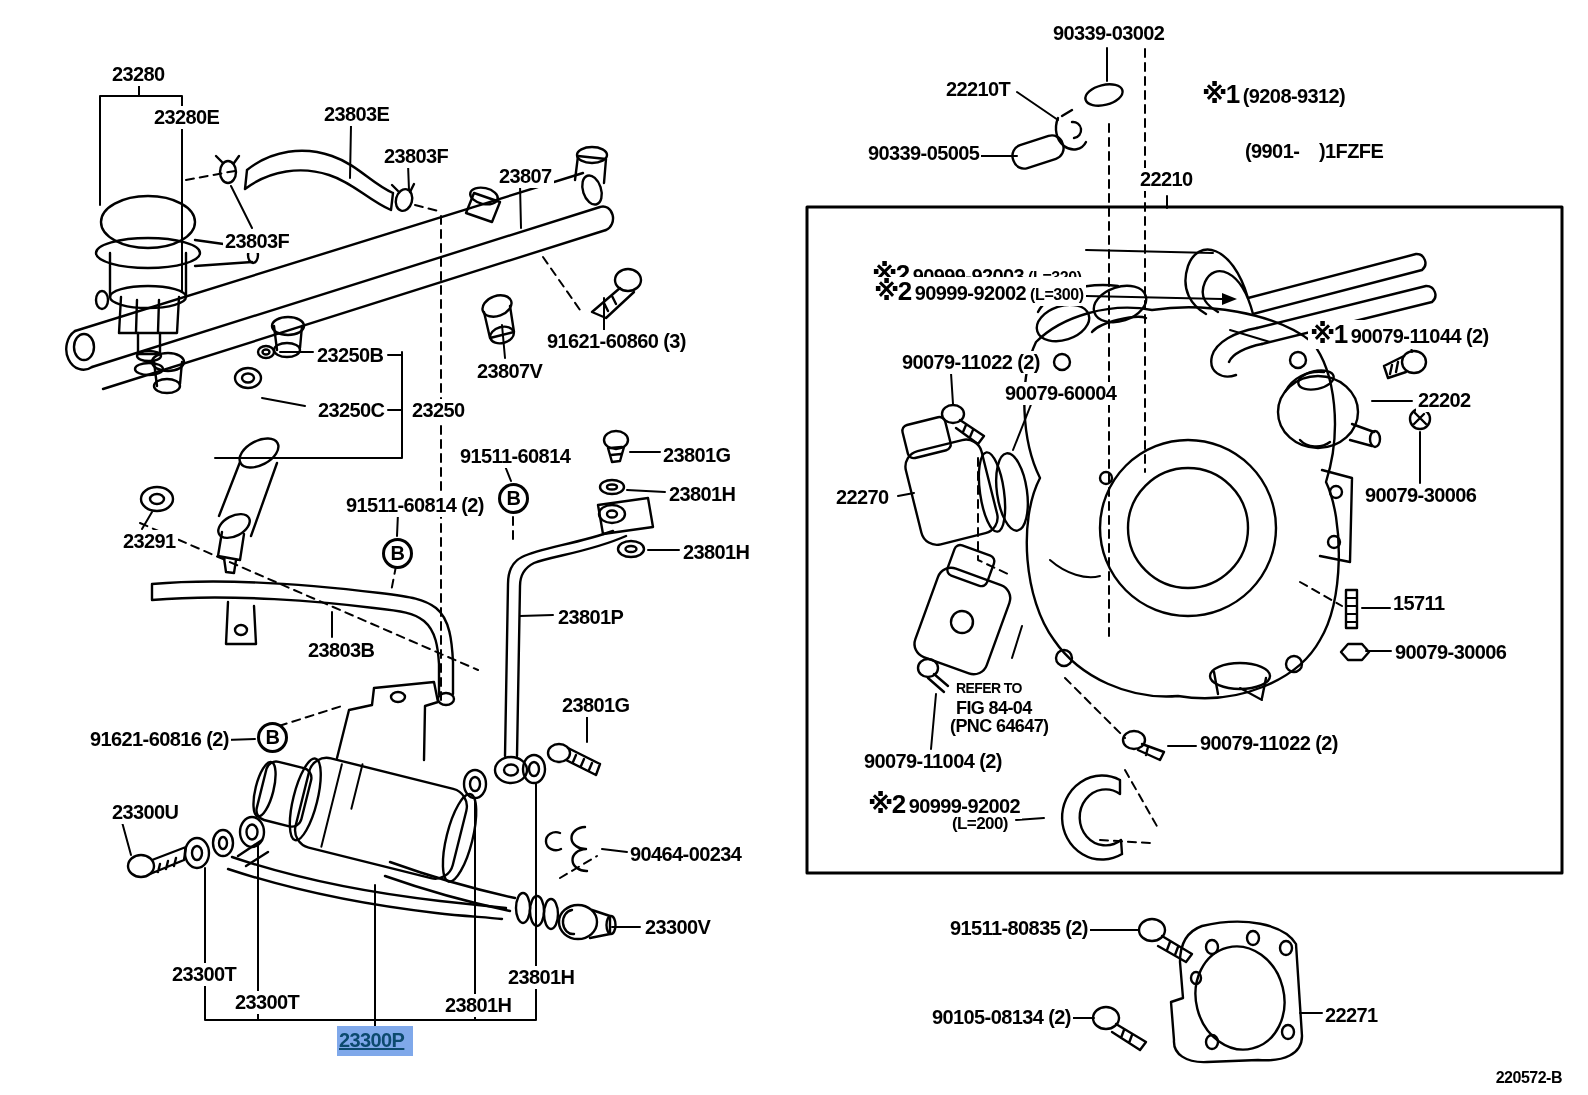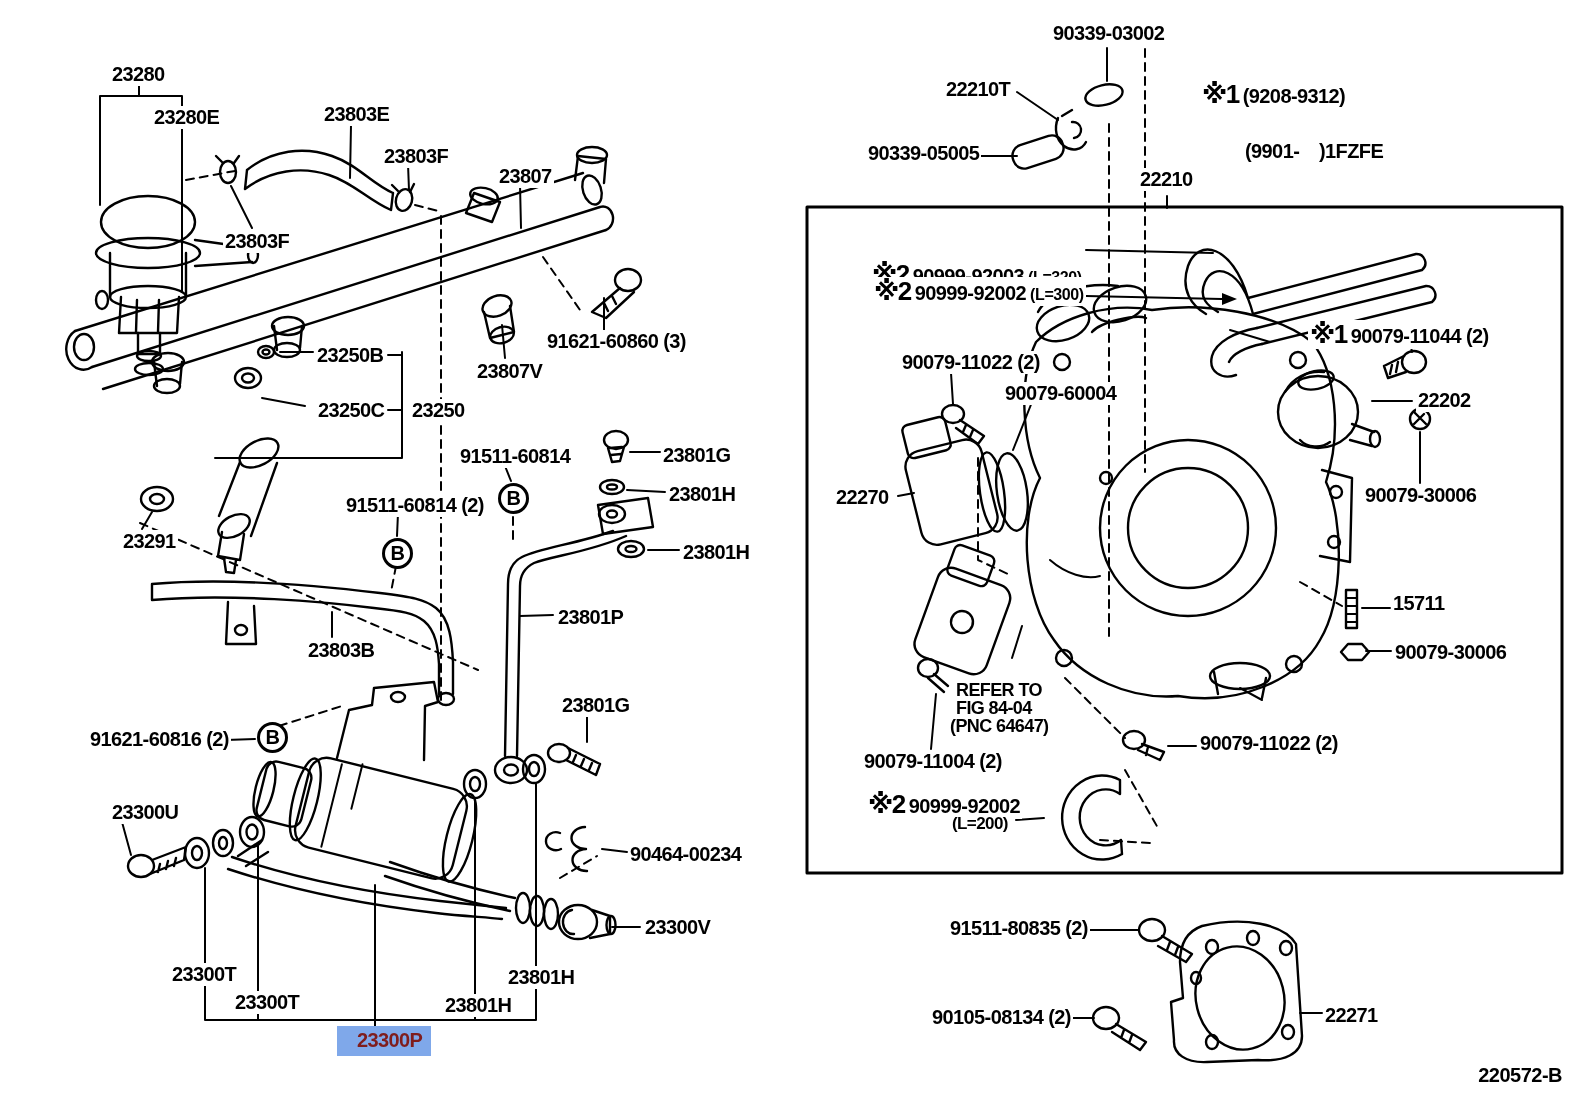--- a/index.html
+++ b/index.html
@@ -9,24 +9,24 @@
   .art path,.art ellipse,.art rect,.art circle,.art polygon{fill:none;stroke:#000;stroke-width:2.4;stroke-linecap:round;stroke-linejoin:round;}
   .art .fill{fill:#000;stroke:none;}
   .art .dash{stroke-dasharray:8 6;}
   .art .thin{stroke-width:2;}
   .art .box{stroke-width:3;}
   #labels{position:absolute;left:0;top:0;width:100%;height:100%;}
   .lbl{position:absolute;font-weight:bold;font-size:20px;line-height:1.05;letter-spacing:-0.6px;color:#000;
        white-space:pre;background:#fff;padding:1px 2px;}
   .lbl .ref{font-size:26px;letter-spacing:-1.5px;margin-right:4px;}
   .lbl .sub{font-size:16px;letter-spacing:-0.4px;}
-  .hl{background:#7FA8EA;color:#7f1d1d;padding:4px 9px 5px 20px;}
+  .hl{background:#7FA8EA;color:#0c4a6e;padding:4px 9px 5px 2px;text-decoration:underline;}
   .bcirc{width:31px;height:31px;border:3px solid #000;border-radius:50%;box-sizing:border-box;
          text-align:center;line-height:25px;font-size:20px;padding:0;background:#fff;}
-  .pagecode{position:absolute;right:26px;bottom:8px;font-weight:bold;font-size:20px;letter-spacing:-0.5px;}
+  .pagecode{position:absolute;right:26px;bottom:8px;font-weight:bold;font-size:16px;letter-spacing:-0.5px;}
 </style>
 </head>
 <body>
 
 <div class="stage">
 
 <svg class="art" width="1588" height="1095" viewBox="0 0 1588 1095">
 
   <rect class="box" x="807" y="207" width="755" height="666"></rect>
 
@@ -320,21 +320,21 @@
       <div class="lbl" style="left: 870px; top: 232px; margin-top: 28px;"><span class="ref">※2</span>90999-92003<span class="sub"> (L=320)</span></div>
       <div class="lbl" style="left: 872px; top: 277px;"><span class="ref">※2</span>90999-92002<span class="sub"> (L=300)</span></div>
       <div class="lbl" style="left: 900px; top: 351px;">90079-11022 (2)</div>
       <div class="lbl" style="left: 1003px; top: 382px;">90079-60004</div>
       <div class="lbl" style="left: 1308px; top: 320px;"><span class="ref">※1</span>90079-11044 (2)</div>
       <div class="lbl" style="left: 1416px; top: 389px;">22202</div>
       <div class="lbl" style="left: 834px; top: 486px;">22270</div>
       <div class="lbl" style="left: 1363px; top: 484px;">90079-30006</div>
       <div class="lbl" style="left: 1391px; top: 592px;">15711</div>
       <div class="lbl" style="left: 1393px; top: 641px;">90079-30006</div>
-      <div class="lbl" style="left: 954px; top: 680px; font-size: 18px;">REFER TO</div>
+      <div class="lbl" style="left: 954px; top: 680px; font-size: 14px;">REFER TO</div>
       <div class="lbl" style="left: 954px; top: 698px; font-size: 18px; text-align: right;">FIG 84-04</div>
       <div class="lbl" style="left: 948px; top: 716px; font-size: 18px;">(PNC 64647)</div>
       <div class="lbl" style="left: 862px; top: 750px;">90079-11004 (2)</div>
       <div class="lbl" style="left: 1198px; top: 732px;">90079-11022 (2)</div>
       <div class="lbl" style="left: 866px; top: 790px;"><span class="ref">※2</span>90999-92002</div>
       <div class="lbl" style="left: 950px; top: 814px; font-size: 17px;">(L=200)</div>
       <div class="lbl" style="left: 948px; top: 917px;">91511-80835 (2)</div>
       <div class="lbl" style="left: 930px; top: 1006px;">90105-08134 (2)</div>
       <div class="lbl" style="left: 1323px; top: 1004px;">22271</div>
     </div>

